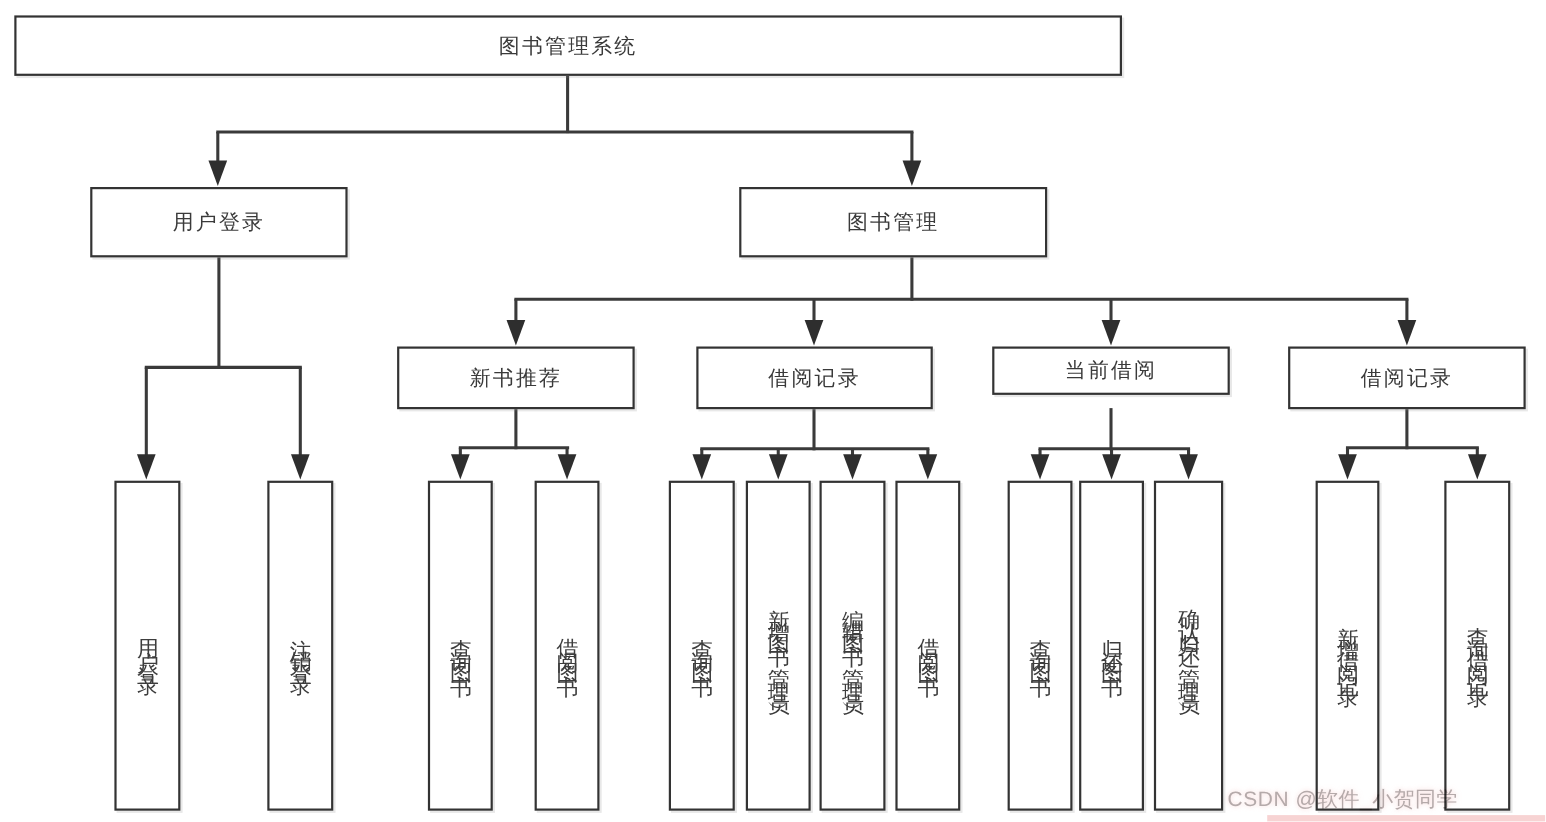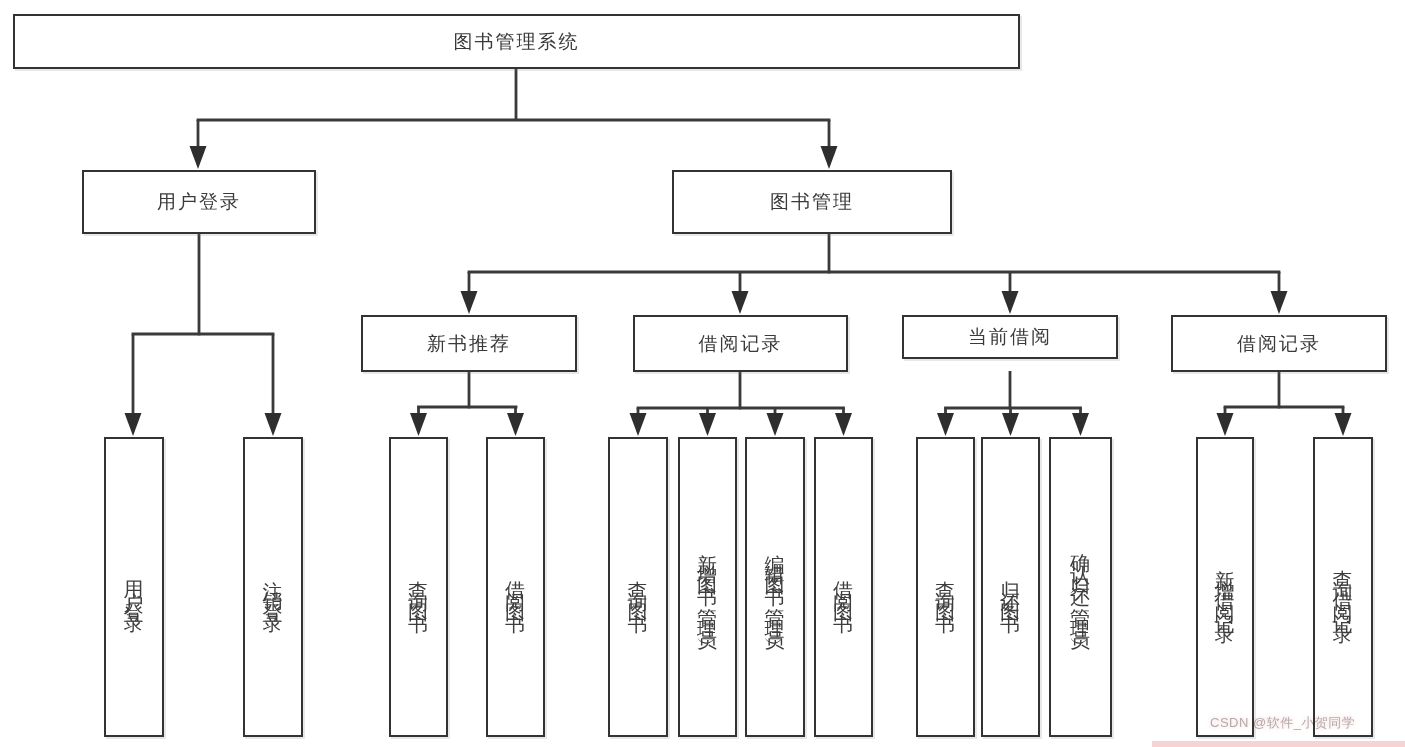--- a/index.html
+++ b/index.html
@@ -32,23 +32,23 @@
   .leaf span.vtext {
     writing-mode: vertical-rl;
     text-orientation: mixed;
     font-size: 20px;
     letter-spacing: 11px;
     color: #3d3d3d;
     line-height: 1;
   }
   .watermark {
     position: absolute;
-    left: 1210px;
+    left: 1116px;
     top: 714px;
-    font-size: 13px;
+    font-size: 19px;
     letter-spacing: 0.5px;
     color: #b5aaaa;
     mix-blend-mode: multiply;
     text-shadow: 0 0 5px rgba(238,170,170,0.55);
     white-space: nowrap;
   }
   .watermark-band {
     position: absolute;
     left: 1152px;
     top: 741px;

